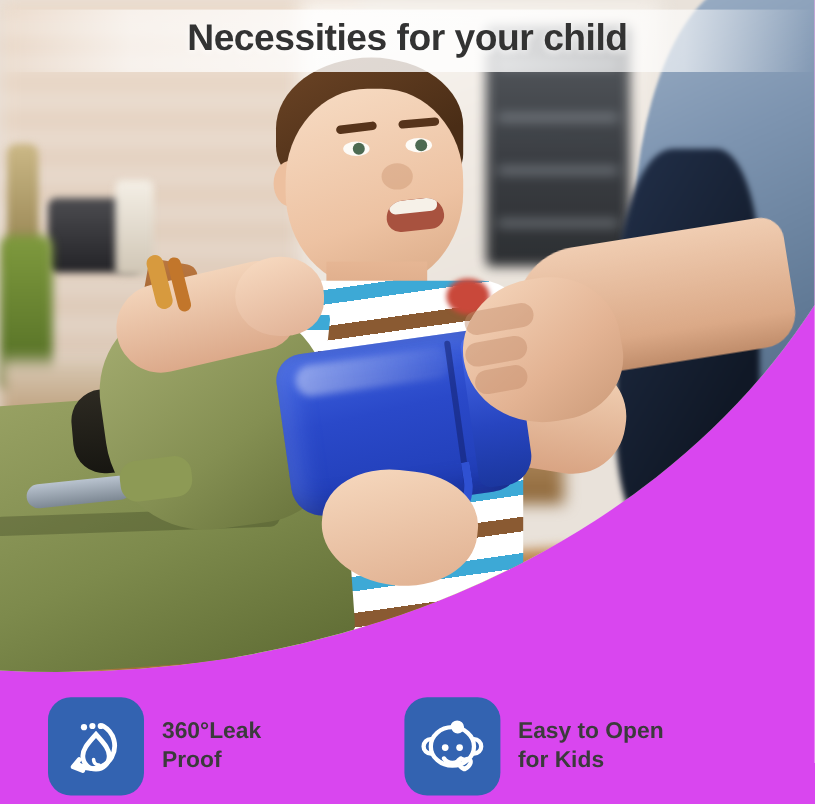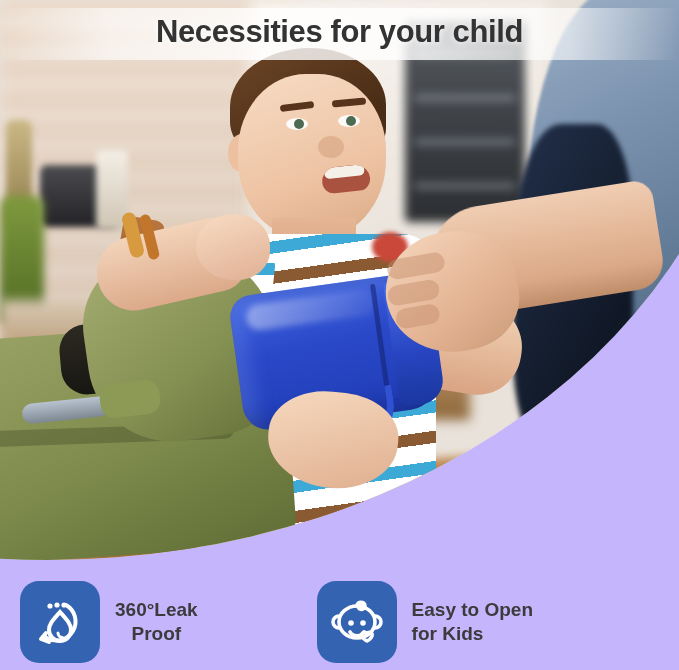--- a/index.html
+++ b/index.html
@@ -1,20 +1,20 @@
 <!DOCTYPE html>
 <html><head>
 <meta charset="utf-8">
 <style>
   html,body{margin:0;padding:0;}
   body{
     width:679px;height:670px;overflow:hidden;background:#ffffff;
     font-family:"Liberation Sans","DejaVu Sans",sans-serif;
   }
-  .banner{position:relative;width:679px;height:670px;background:#c4b5fd;overflow:hidden;}
+  .banner{position:relative;width:679px;height:670px;background:#d946ef;overflow:hidden;}
 
   
   .photo-clip{
     position:absolute;left:0;top:0;width:679px;height:560px;
     -webkit-clip-path:ellipse(104% 99% at 7% 1%);
     clip-path:ellipse(104% 99% at 7% 1%);
     overflow:hidden;
   }
   .photo{position:absolute;inset:0;background:#e9e2da;overflow:hidden;}
 
@@ -270,21 +270,21 @@
     font-size:31px;font-weight:bold;color:#333333;letter-spacing:-.4px;
     text-shadow:0 1px 6px rgba(255,255,255,.9);
   }
 
   
   .features{
     position:absolute;left:0;top:574px;width:679px;height:96px;
     display:flex;align-items:center;
   }
   .feature{display:flex;align-items:center;}
-  .feature.f1{margin-left:20px;text-align:center;}
+  .feature.f1{margin-left:40px;}
   .feature.f2{margin-left:93px;}
   .feature.f3{margin-left:119px;}
   .tile{
     width:80px;height:82px;border-radius:19px;background:#3363b1;
     display:flex;align-items:center;justify-content:center;flex:0 0 auto;
   }
   .tile svg{display:block;}
   .ftext{
     margin-left:15px;font-size:19px;font-weight:bold;color:#3b3b3b;
     line-height:1.25;white-space:pre-line;

